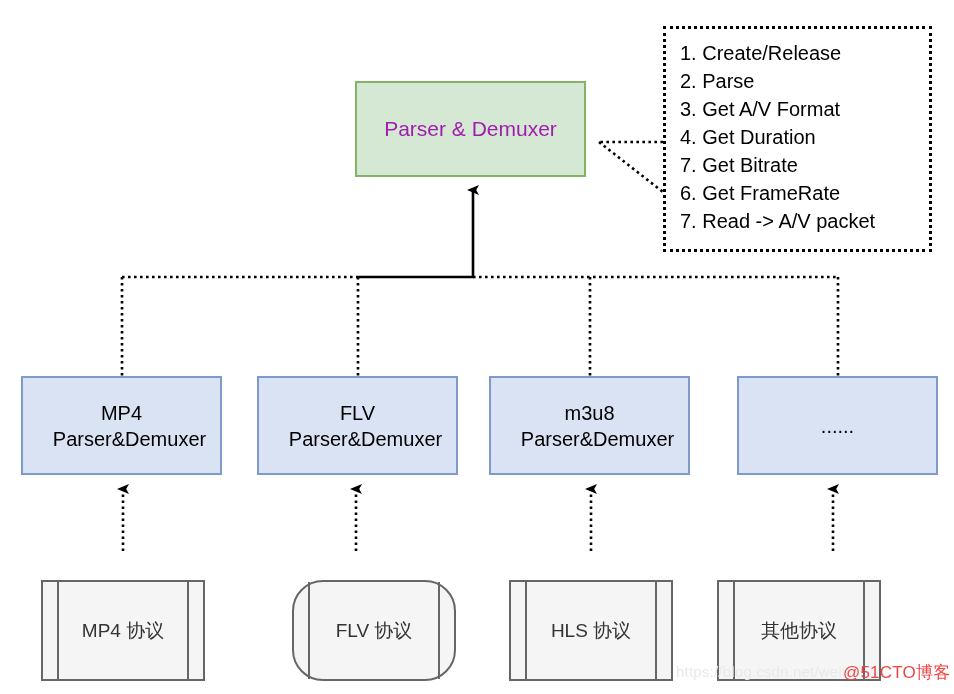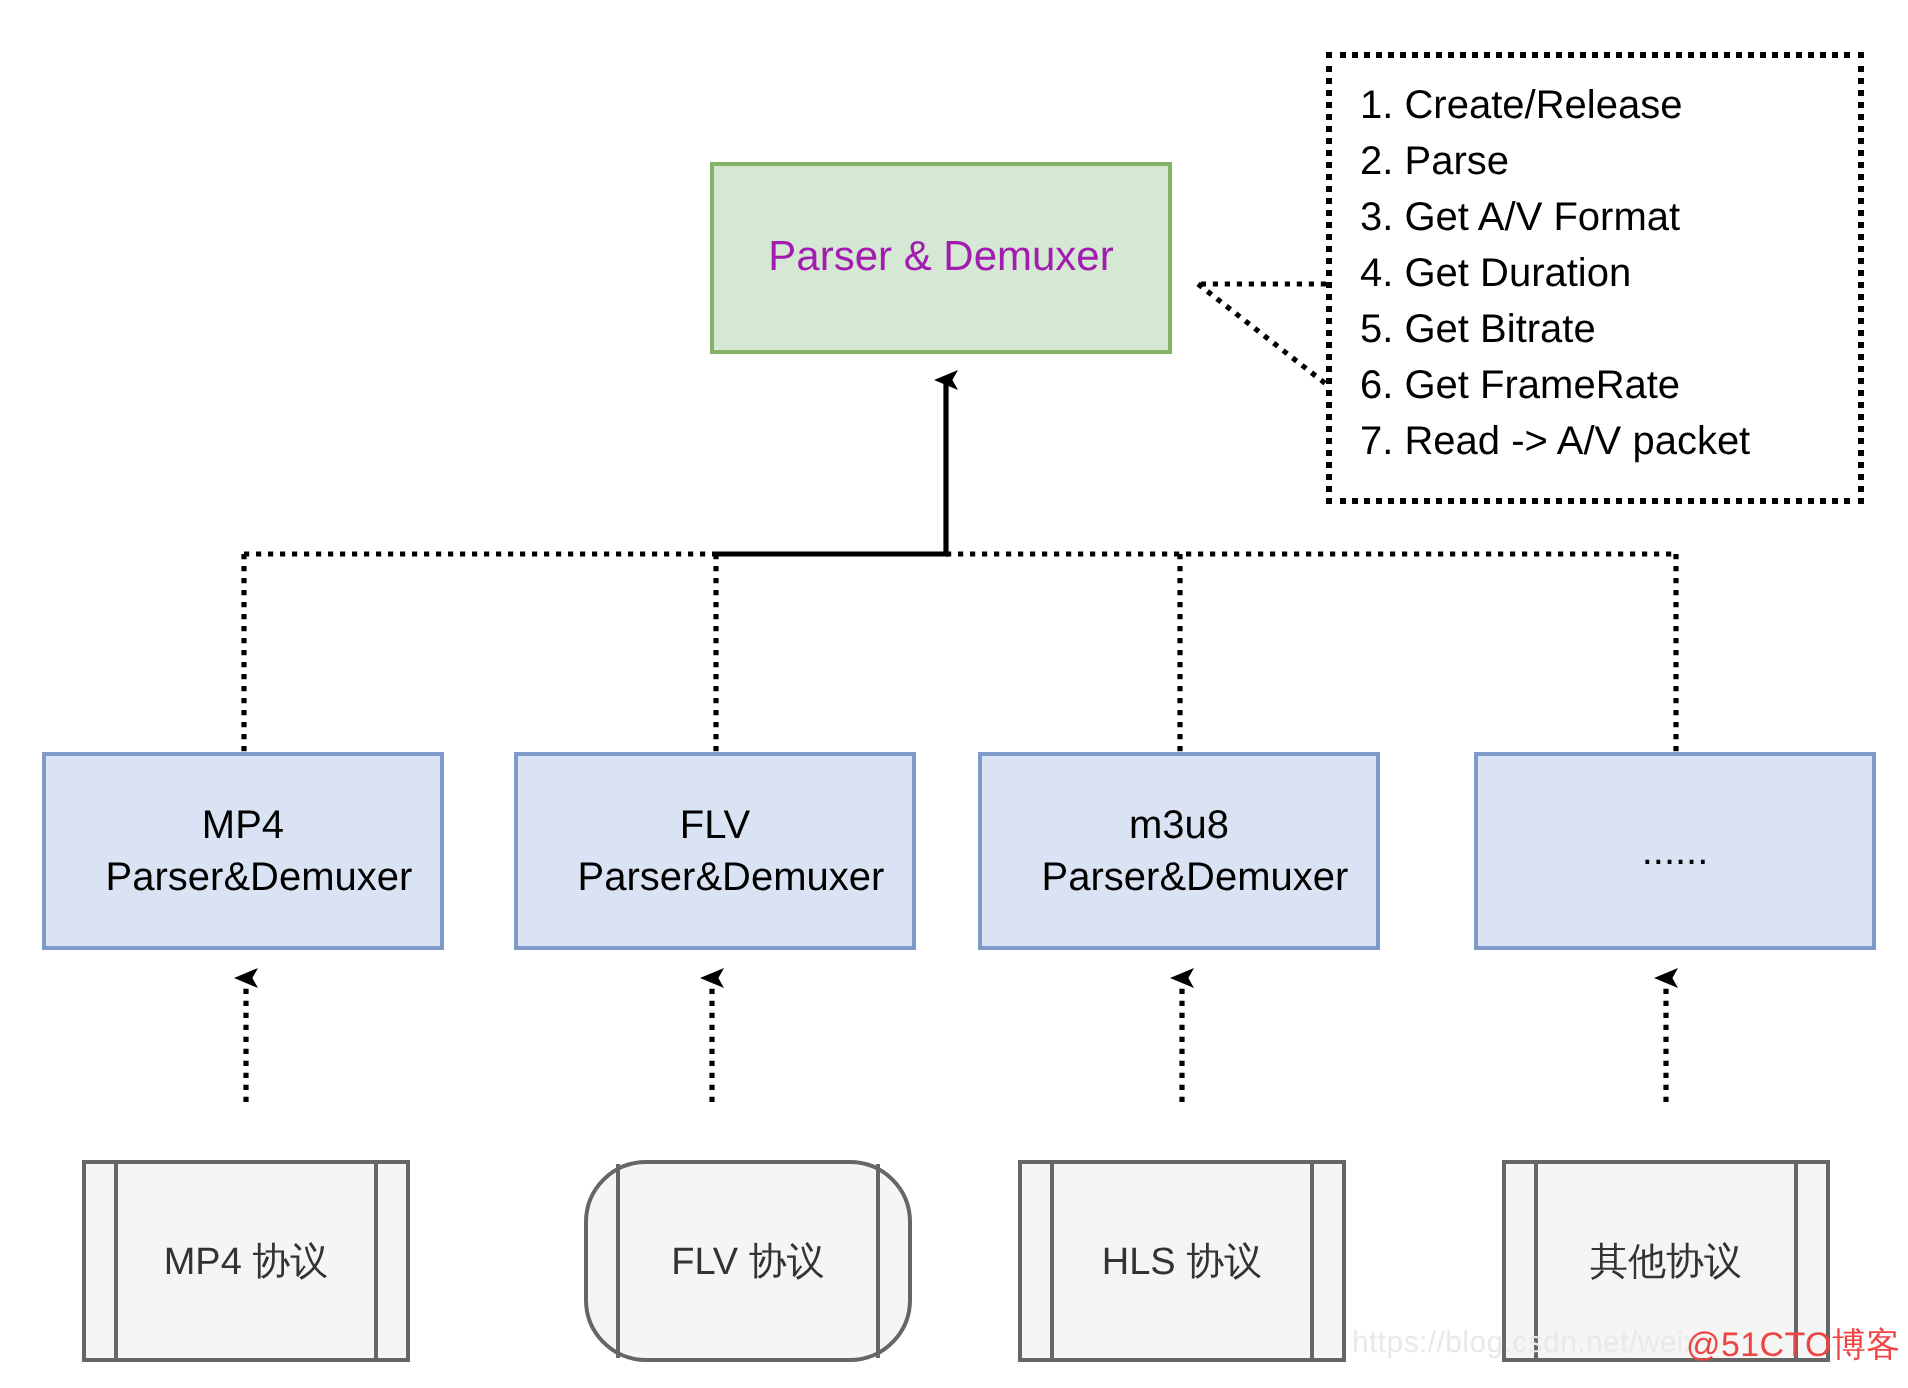--- a/index.html
+++ b/index.html
@@ -96,21 +96,21 @@
   .node-proto::before { left: 14px; }
   .node-proto::after  { right: 14px; }
   .node-proto .proto-label {
     position: relative;
     z-index: 1;
   }
 
   .t0 { left: 41px; }
   .t1 { left: 292px; border-radius: 31px; }
   .t2 { left: 509px; }
-  .t3 { left: 751px; font-family: Liberation Serif, serif; }
+  .t3 { left: 717px; font-family: Liberation Serif, serif; }
 
   
   .node-note {
     position: absolute;
     left: 663px;
     top: 26px;
     width: 269px;
     height: 226px;
     box-sizing: border-box;
     border: 3px dotted #000000;
@@ -205,21 +205,21 @@
 
   <div class="node node-root">
     <span>Parser &amp; Demuxer</span>
   </div>
 
   <div class="node-note">
     <div class="note-item">1. Create/Release</div>
     <div class="note-item">2. Parse</div>
     <div class="note-item">3. Get A/V Format</div>
     <div class="note-item">4. Get Duration</div>
-    <div class="note-item">5. Get Bitrate</div>
+    <div class="note-item">7. Get Bitrate</div>
     <div class="note-item">6. Get FrameRate</div>
     <div class="note-item">7. Read -&gt; A/V packet</div>
   </div>
 
   <div class="node node-parser p0">
     <span class="lines">
       <span class="l1">MP4</span>
       <span class="l2">Parser&amp;Demuxer</span>
     </span>
   </div>

